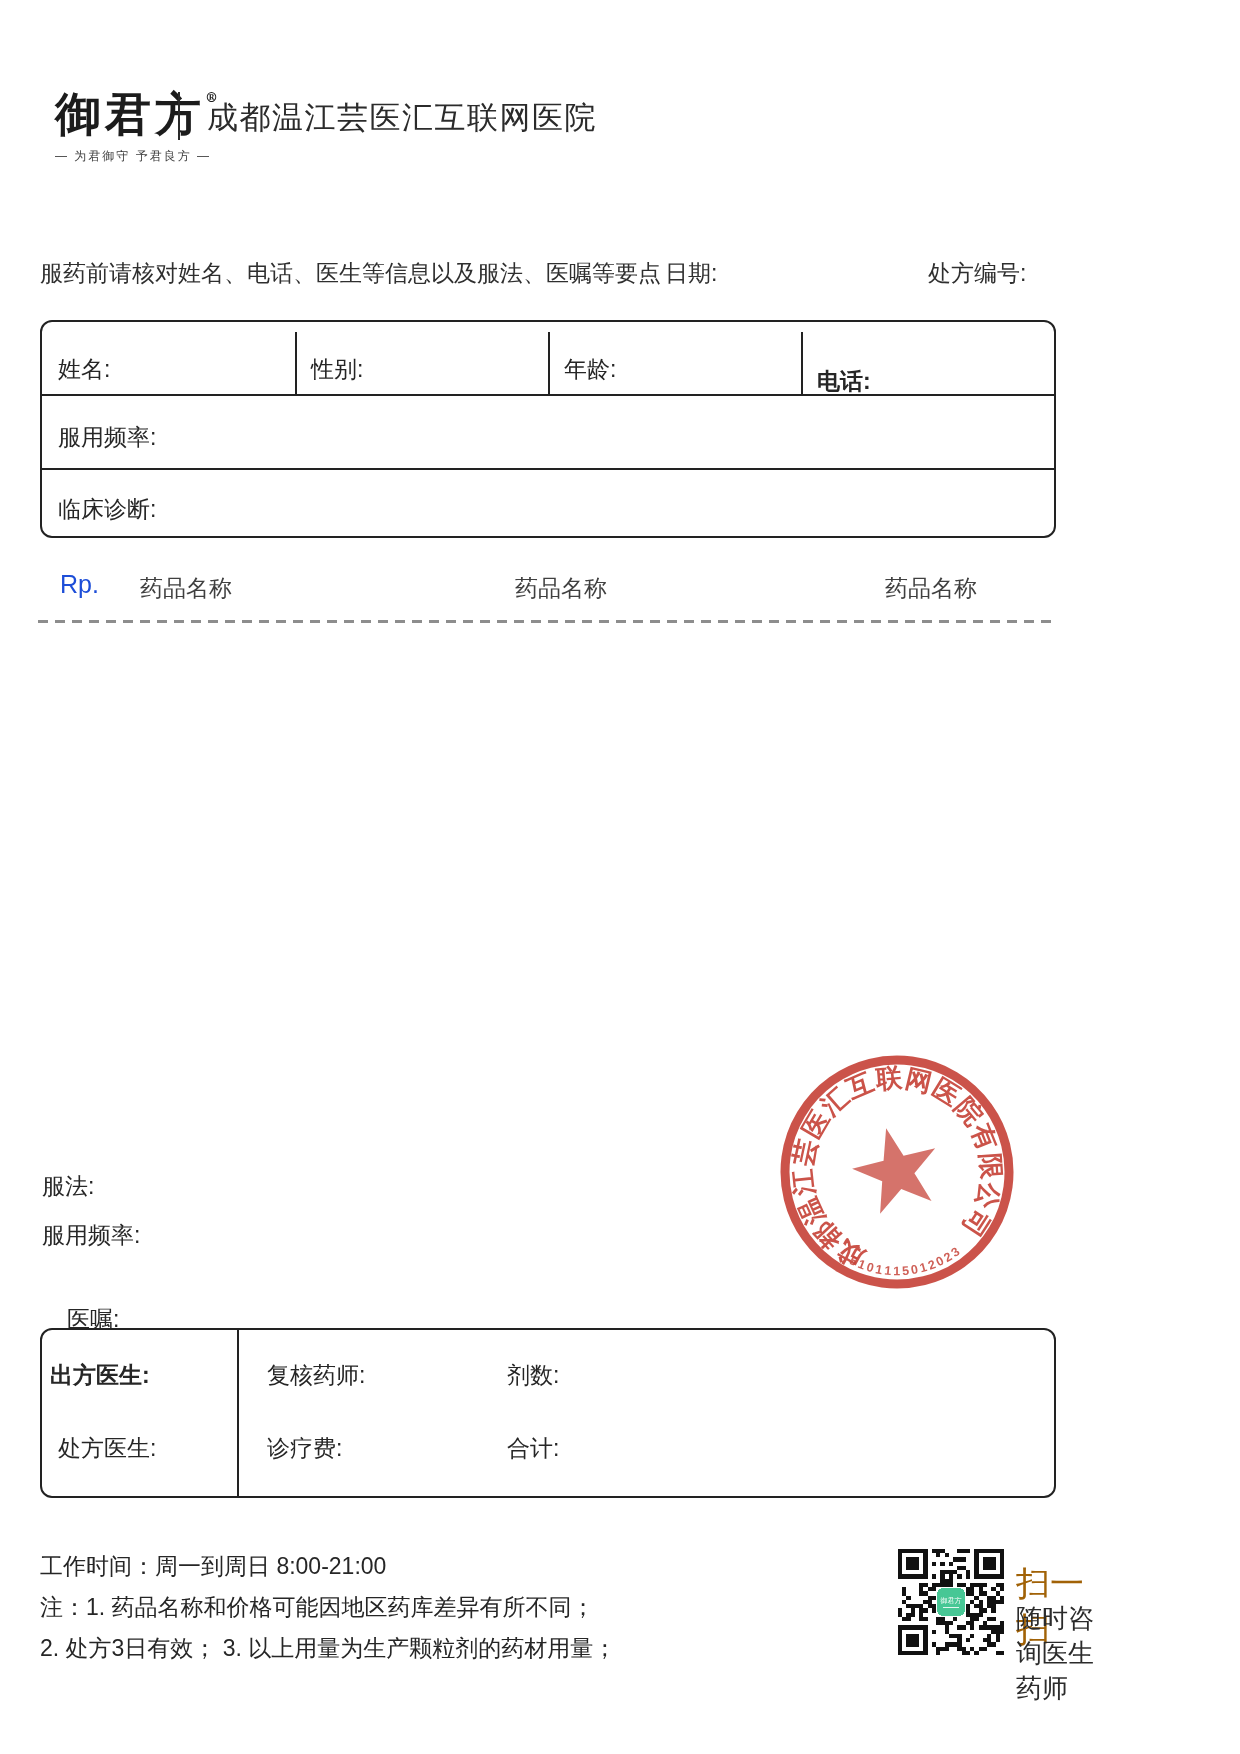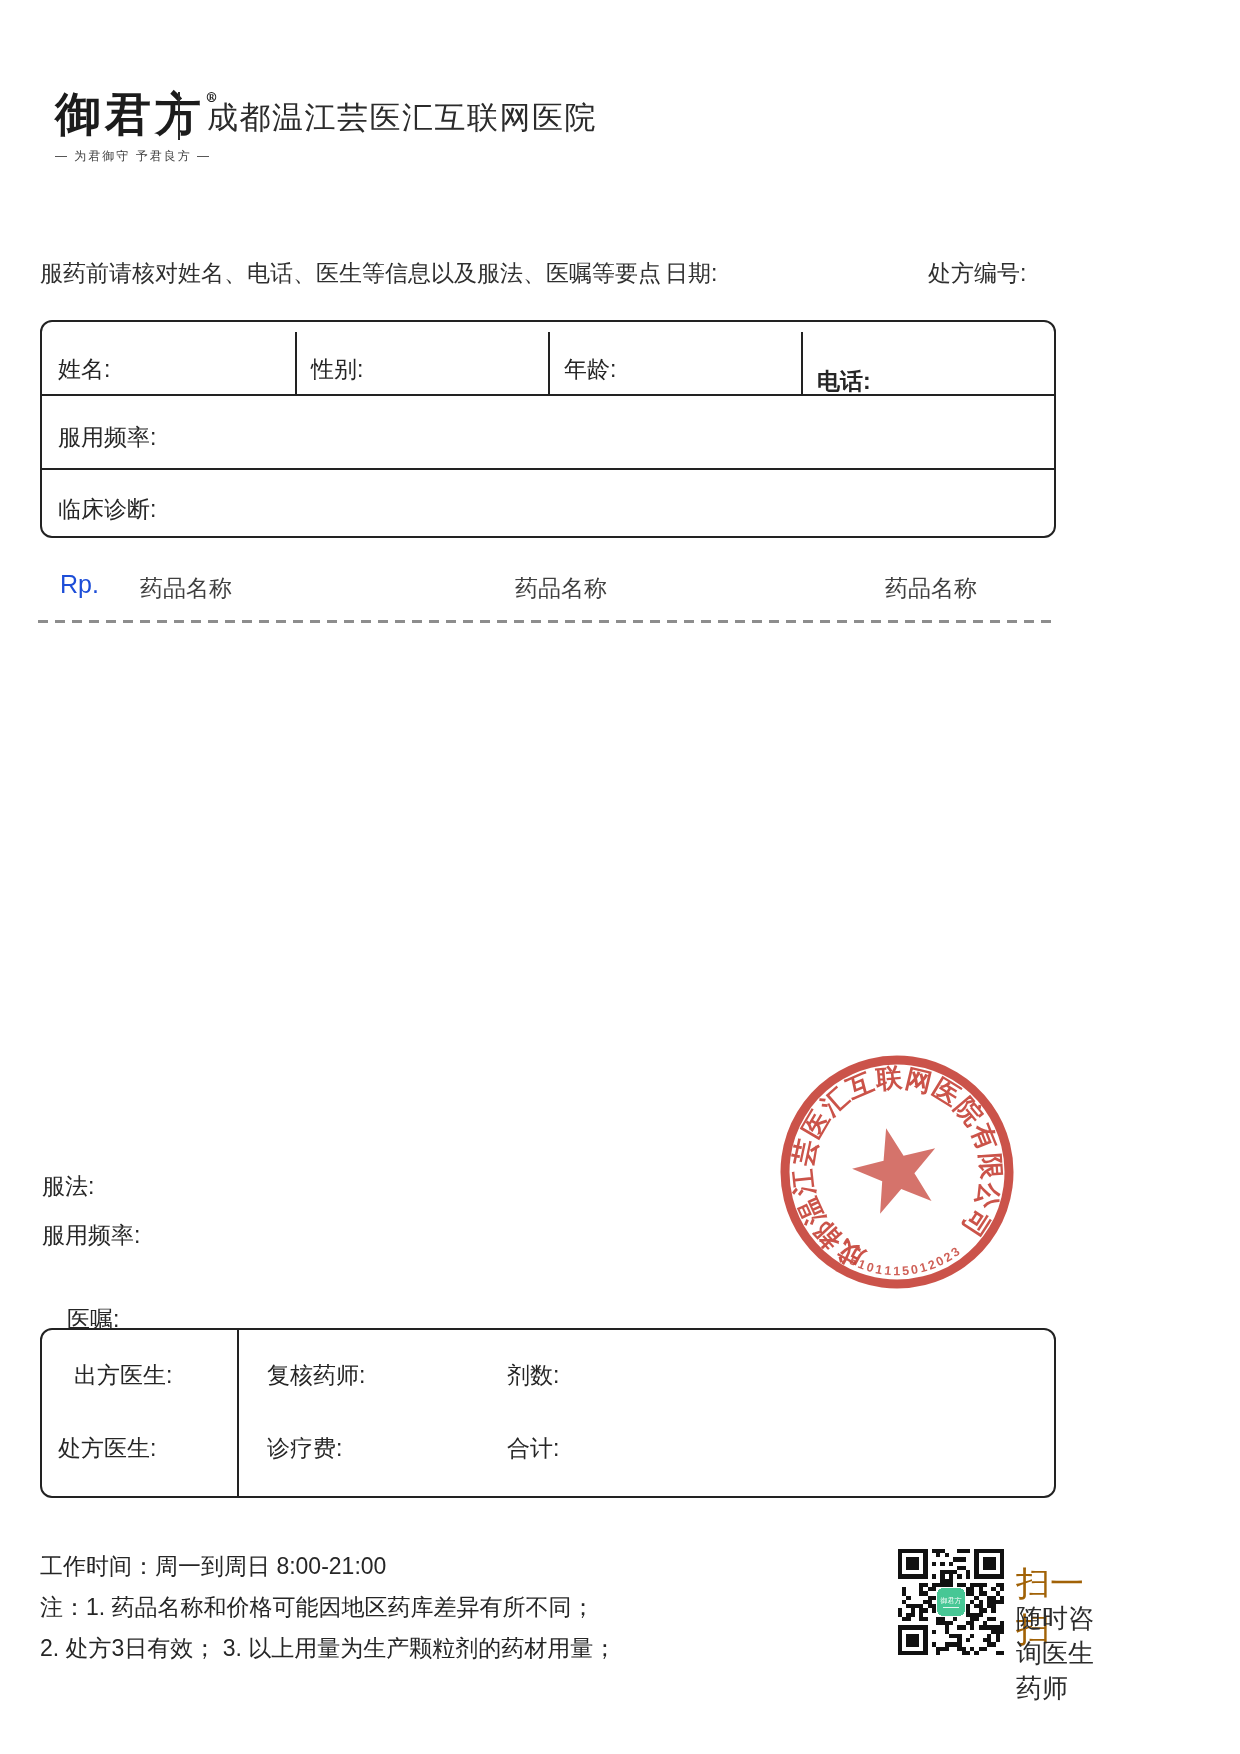--- a/index.html
+++ b/index.html
@@ -83,21 +83,21 @@
   <div class="rp-col" style="left:515px;">药品名称</div>
   <div class="rp-col" style="left:885px;">药品名称</div>
   <div class="dashed-line"></div>
 
   <div class="usage-label" style="top:1171px;">服法:</div>
   <div class="usage-label" style="top:1220px;">服用频率:</div>
   <div class="usage-label" style="top:1304px;margin-left:25px;">医嘱:</div>
 
   <div class="sig-box">
     <div class="sig-vline"></div>
-    <div class="cell-label" style="left:32px; top:30px;">出方医生:</div>
+    <div class="cell-label" style="left:8px; top:30px;font-weight:bold;">出方医生:</div>
     <div class="cell-label" style="left:225px; top:30px;">复核药师:</div>
     <div class="cell-label" style="left:465px; top:30px;">剂数:</div>
     <div class="cell-label" style="left:16px; top:103px;">处方医生:</div>
     <div class="cell-label" style="left:225px; top:103px;">诊疗费:</div>
     <div class="cell-label" style="left:465px; top:103px;">合计:</div>
   </div>
 
   <svg class="stamp" id="stamp-svg" viewBox="0 0 264 264">
       <g transform="rotate(-14 132 132)">
         <circle cx="132" cy="132" r="112" fill="none" stroke="#bf2b1f" stroke-width="9" opacity="0.92"></circle>

